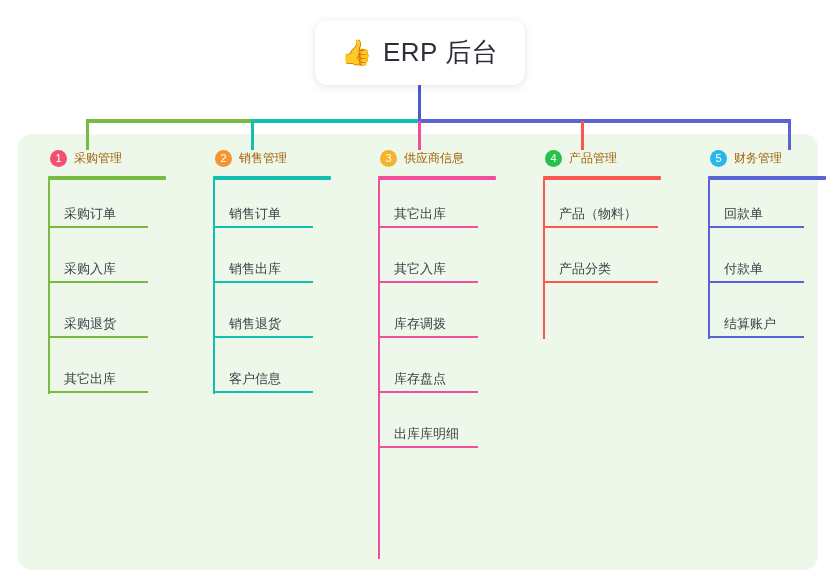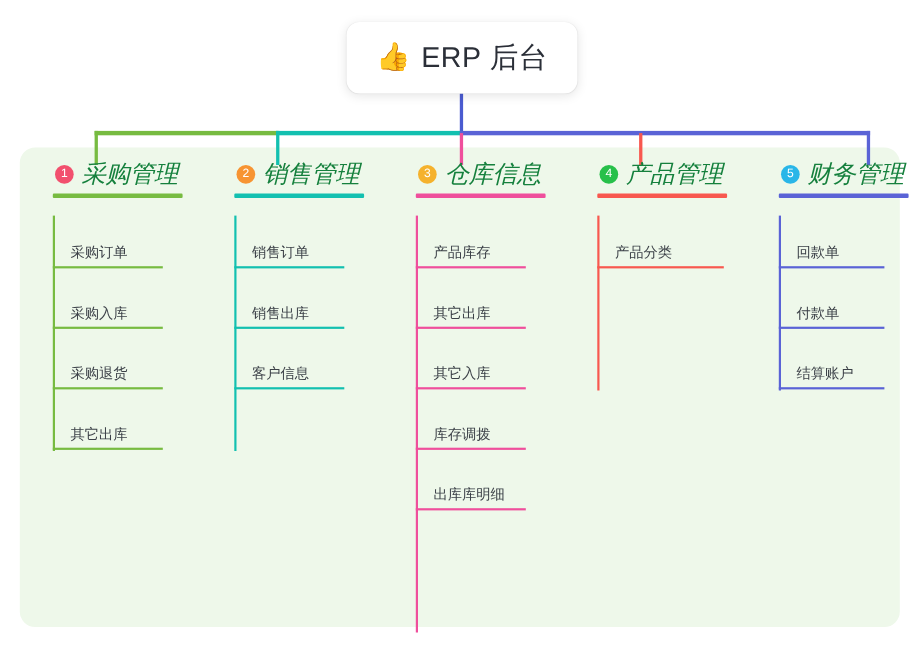--- a/index.html
+++ b/index.html
@@ -97,35 +97,34 @@
     height: 17px;
     border-radius: 50%;
     color: #ffffff;
     font-size: 11px;
     line-height: 17px;
     text-align: center;
     flex: 0 0 auto;
     font-weight: normal;
   }
   .col-title {
-    font-size: 22px;
-    color: #15803d;
+    font-size: 12px;
+    color: #a16207;
     white-space: nowrap;
-    font-style: italic;
   }
   .head-rule {
     height: 4px;
     border-radius: 1px;
     margin-top: 5px;
   }
 
   
   .leaves {
     position: relative;
-    margin-top: 16px;
+    margin-top: 0px;
   }
   .trunk {
     position: absolute;
     left: 18px;
     top: 0;
     width: 2px;
   }
   .leaf {
     position: relative;
     height: 55px;
@@ -203,64 +202,72 @@
         <div class="trunk" style="background: rgb(19, 192, 176); height: 214px;"></div>
         <div class="leaf">
           <span class="leaf-label">销售订单</span>
           <div class="leaf-rule" style="background: rgb(19, 192, 176); width: 100px;"></div>
         </div>
         <div class="leaf">
           <span class="leaf-label">销售出库</span>
           <div class="leaf-rule" style="background: rgb(19, 192, 176); width: 100px;"></div>
         </div>
         <div class="leaf">
+          <span class="leaf-label">销售退货</span>
+          <div class="leaf-rule" style="background: rgb(19, 192, 176); width: 100px;"></div>
+        </div>
+        <div class="leaf">
           <span class="leaf-label">客户信息</span>
           <div class="leaf-rule" style="background: rgb(19, 192, 176); width: 100px;"></div>
         </div>
       </div>
     </div>
     <div class="column" style="left: 360px; width: 160px;">
       <div class="col-head">
         <span class="badge" style="background: rgb(245, 178, 45);">3</span>
-        <span class="col-title">仓库信息</span>
+        <span class="col-title">供应商信息</span>
       </div>
       <div class="head-rule" style="background: rgb(239, 79, 156); width: 118px; margin-left: 18px;"></div>
       <div class="leaves">
         <div class="trunk" style="background: rgb(239, 79, 156); height: 379px;"></div>
         <div class="leaf">
-          <span class="leaf-label">产品库存</span>
-          <div class="leaf-rule" style="background: rgb(239, 79, 156); width: 100px;"></div>
-        </div>
-        <div class="leaf">
           <span class="leaf-label">其它出库</span>
           <div class="leaf-rule" style="background: rgb(239, 79, 156); width: 100px;"></div>
         </div>
         <div class="leaf">
           <span class="leaf-label">其它入库</span>
           <div class="leaf-rule" style="background: rgb(239, 79, 156); width: 100px;"></div>
         </div>
         <div class="leaf">
           <span class="leaf-label">库存调拨</span>
+          <div class="leaf-rule" style="background: rgb(239, 79, 156); width: 100px;"></div>
+        </div>
+        <div class="leaf">
+          <span class="leaf-label">库存盘点</span>
           <div class="leaf-rule" style="background: rgb(239, 79, 156); width: 100px;"></div>
         </div>
         <div class="leaf">
           <span class="leaf-label">出库库明细</span>
           <div class="leaf-rule" style="background: rgb(239, 79, 156); width: 100px;"></div>
         </div>
       </div>
     </div>
     <div class="column" style="left: 525px; width: 170px;">
       <div class="col-head">
         <span class="badge" style="background: rgb(39, 192, 74);">4</span>
         <span class="col-title">产品管理</span>
       </div>
       <div class="head-rule" style="background: rgb(248, 88, 79); width: 118px; margin-left: 18px;"></div>
       <div class="leaves">
         <div class="trunk" style="background: rgb(248, 88, 79); height: 159px;"></div>
         <div class="leaf">
+          <span class="leaf-label">产品（物料）</span>
+          <div class="leaf-rule" style="background: rgb(248, 88, 79); width: 115px;"></div>
+        </div>
+        <div class="leaf">
           <span class="leaf-label">产品分类</span>
           <div class="leaf-rule" style="background: rgb(248, 88, 79); width: 115px;"></div>
         </div>
       </div>
     </div>
     <div class="column" style="left: 690px; width: 150px;">
       <div class="col-head">
         <span class="badge" style="background: rgb(41, 182, 232);">5</span>
         <span class="col-title">财务管理</span>
       </div>

